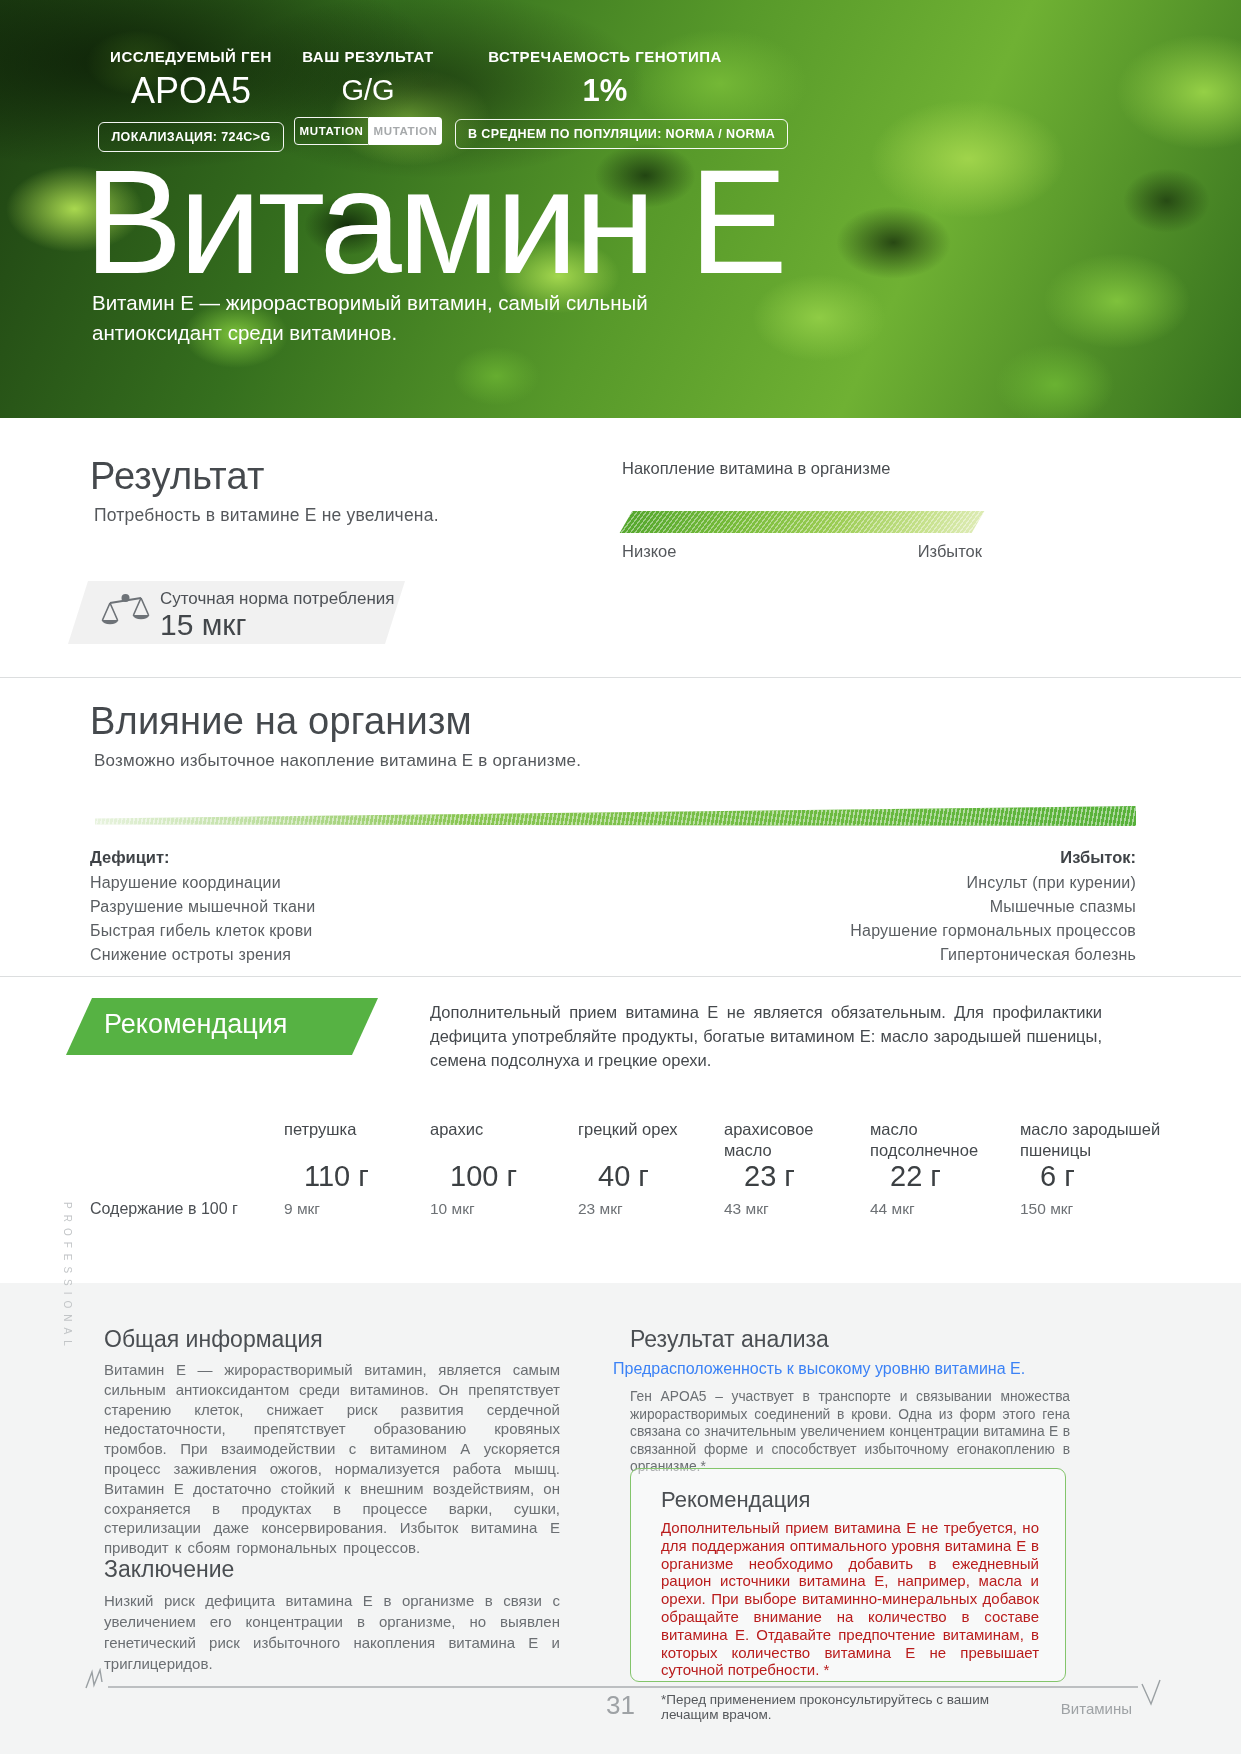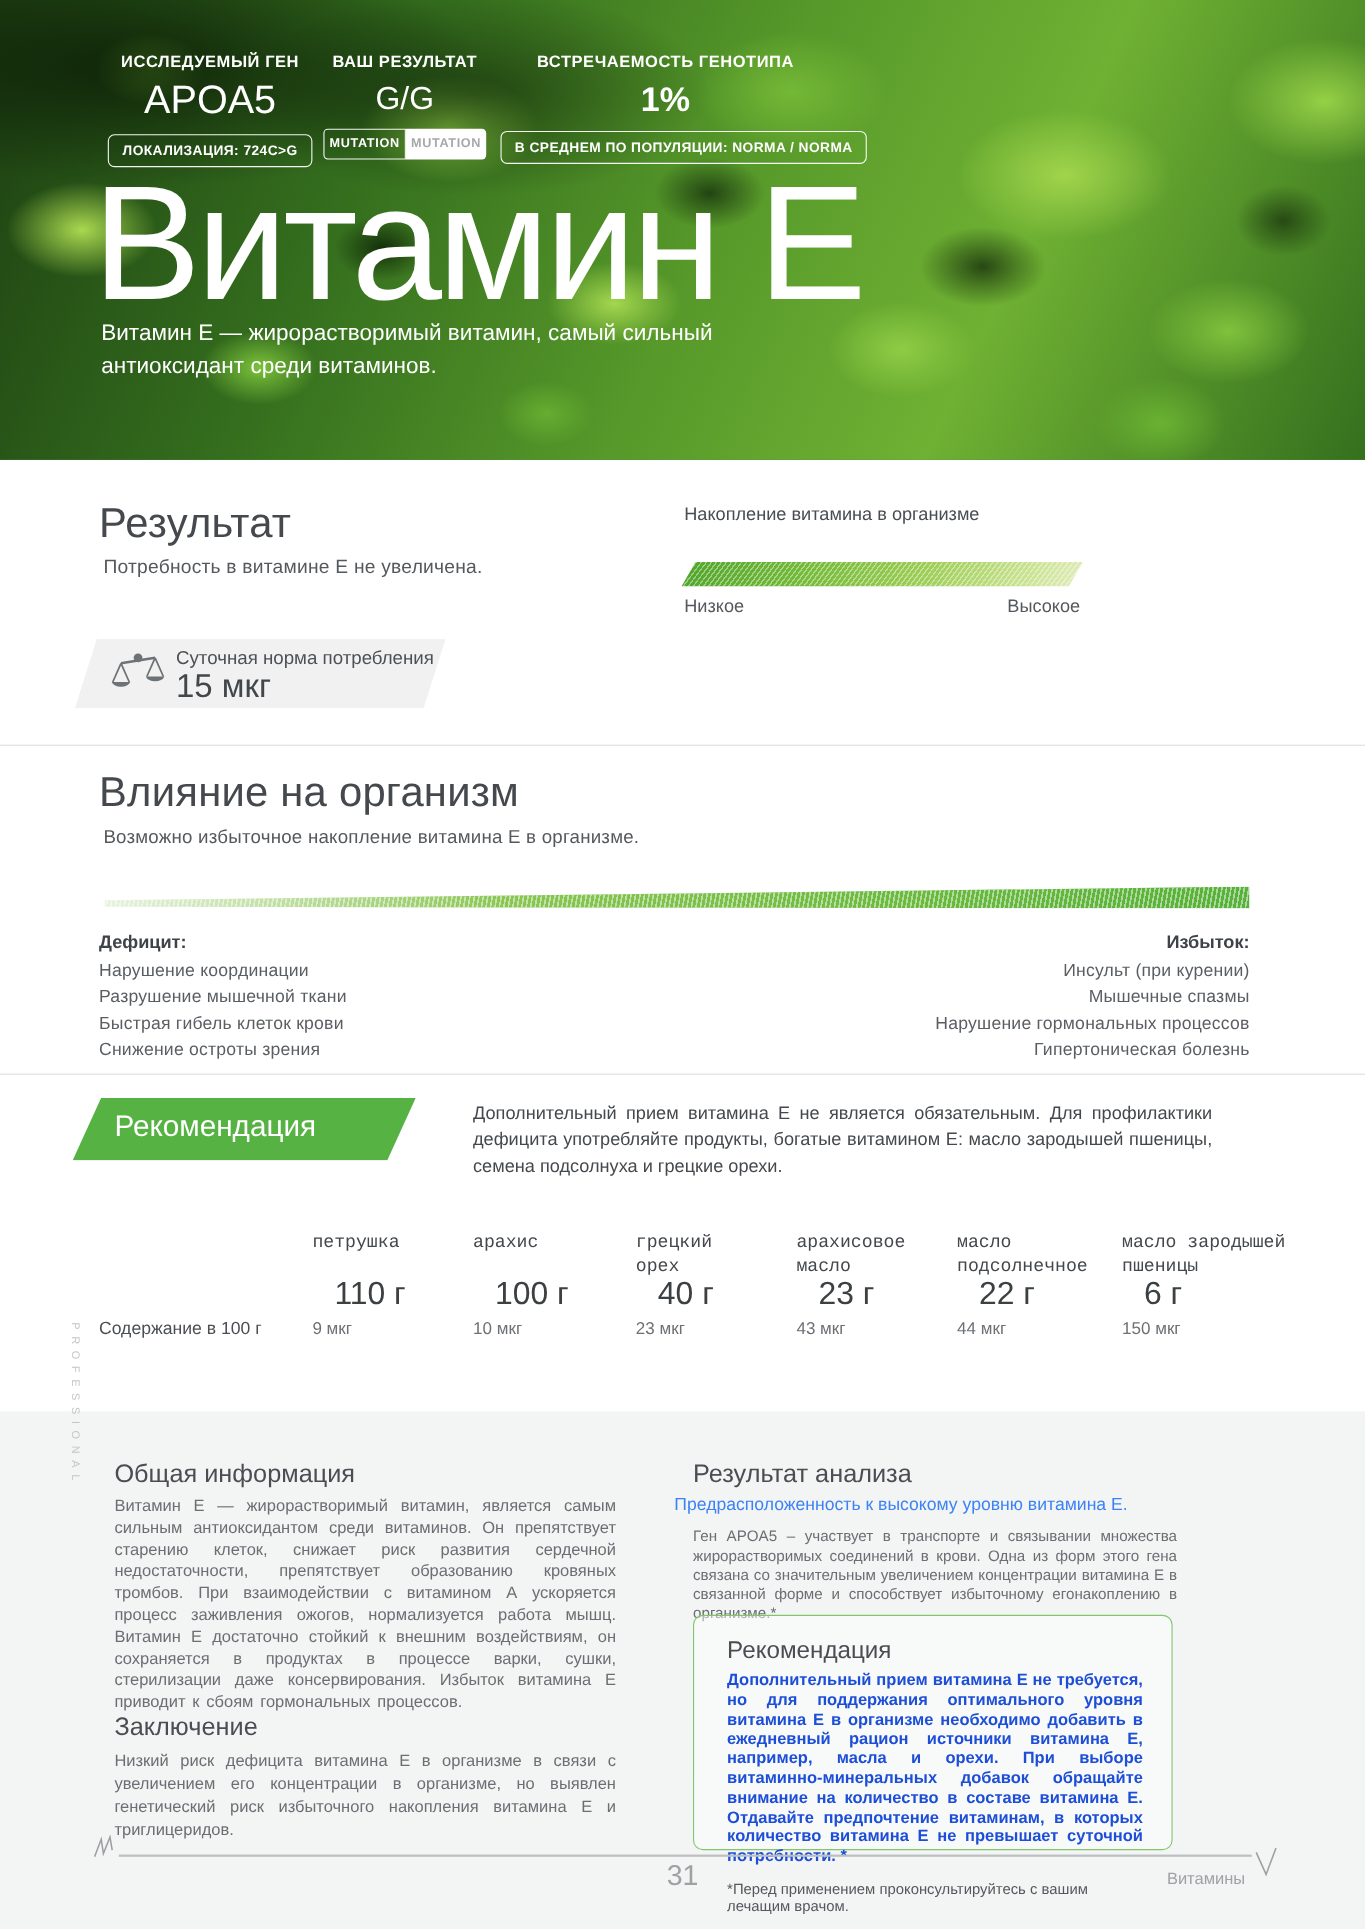--- a/index.html
+++ b/index.html
@@ -83,39 +83,39 @@
     clip-path:polygon(26px 0,312px 0,286px 57px,0 57px);}
   .rec-banner-text{position:absolute;left:104px;top:1009px;font-size:27px;color:#fff;font-weight:400;}
   .rec-text{position:absolute;left:430px;top:1000px;width:672px;font-size:16.5px;line-height:24px;
     color:#45494d;text-align:justify;margin:0;}
 
   
   .pt-label1{position:absolute;left:90px;top:1119px;font-size:16.5px;font-weight:700;color:#3f4347;
     line-height:22px;white-space:pre-line;}
   .pt-label2{position:absolute;left:90px;top:1200px;font-size:16px;color:#4b4f53;}
   .p-col{position:absolute;top:1119px;width:142px;}
-  .p-name{font-size:16.5px;color:#44484c;line-height:21px;font-family:Liberation Mono, monospace;}
+  .p-name{font-size:16.5px;color:#44484c;line-height:21px;}
   .p-portion{position:absolute;top:41px;left:0;font-size:29px;color:#3c4043;margin-left:20px;}
   .p-per100{position:absolute;top:81px;left:0;font-size:15.5px;color:#6d7175;}
 
   
   .bottom-bg{position:absolute;left:0;top:1283px;width:1241px;height:471px;background:#f3f4f4;}
   .side-label{position:absolute;left:62px;top:1202px;height:215px;writing-mode:vertical-rl;
     font-size:10px;letter-spacing:6px;color:#c2c5c7;}
   .b-h3{position:absolute;font-size:23px;font-weight:400;color:#4a4e52;margin:0;}
   .b-text{position:absolute;font-size:15px;line-height:19.8px;color:#6b6f73;text-align:justify;
     margin:0;word-spacing:2px;}
   .a-lead{position:absolute;left:613px;top:1360px;width:440px;font-size:16px;color:#3b82f6;margin:0;}
   .a-text{position:absolute;left:630px;top:1388px;width:440px;font-size:13.8px;line-height:17.6px;
     color:#6b6f73;text-align:justify;margin:0;}
   .rec-box{position:absolute;left:630px;top:1468px;width:436px;height:214px;box-sizing:border-box;
     border:1.5px solid #83c56b;border-radius:9px;background:rgba(255,255,255,.45);
     padding:18px 26px 12px 30px;}
   .rec-box h4{margin:0;font-size:22px;font-weight:400;color:#4a4e52;}
-  .rec-box-text{margin:6px 0 0 0;font-size:15px;line-height:17.8px;color:#1d4ed8;text-align:justify;font-weight:bold;}
+  .rec-box-text{margin:6px 0 0 0;font-size:15px;line-height:17.8px;color:#b91c1c;text-align:justify;}
   .rec-box-foot{margin:13px 0 0 0;font-size:13.5px;color:#55585c;}
 
   
   .footer-line{position:absolute;left:108px;top:1686px;width:1030px;height:1.5px;background:#bcbfc1;}
   .footer-squiggle{position:absolute;left:84px;top:1668px;}
   .footer-check{position:absolute;left:1140px;top:1678px;}
   .page-num{position:absolute;left:0;top:1690px;width:1241px;text-align:center;font-size:26px;color:#9ea2a5;}
   .footer-sec{position:absolute;right:109px;top:1700px;font-size:15px;color:#9ea2a5;}
 </style>
 </head>
@@ -145,21 +145,21 @@
     <h1 class="hero-title">Витамин Е</h1>
     <p class="hero-sub">Витамин Е — жирорастворимый витамин, самый сильный антиоксидант среди витаминов.</p>
   </div>
 
   <h2 class="sec-h2" style="left:90px;top:455px;">Результат</h2>
   <p class="sec-sub" style="left:94px;top:505px;">Потребность в витамине Е не увеличена.</p>
 
   <div class="acc-label">Накопление витамина в организме</div>
   <div class="acc-bar"></div>
   <div class="acc-low">Низкое</div>
-  <div class="acc-high">Высокое</div>
+  <div class="acc-high">Избыток</div>
 
   <div class="daily-card"></div>
   <div class="daily-icon">
     <svg width="52" height="50" viewBox="0 0 52 50">
       <g stroke="#6d7277" fill="none">
         <path d="M10 15 L41 10" stroke-width="2.2"></path>
         <path d="M10 15 L2.5 32 M10 15 L17.5 32" stroke-width="1.6"></path>
         <path d="M41 10 L33.5 27 M41 10 L48.5 27" stroke-width="1.6"></path>
       </g>
       <circle cx="25.5" cy="10" r="4" fill="#6d7277"></circle>

